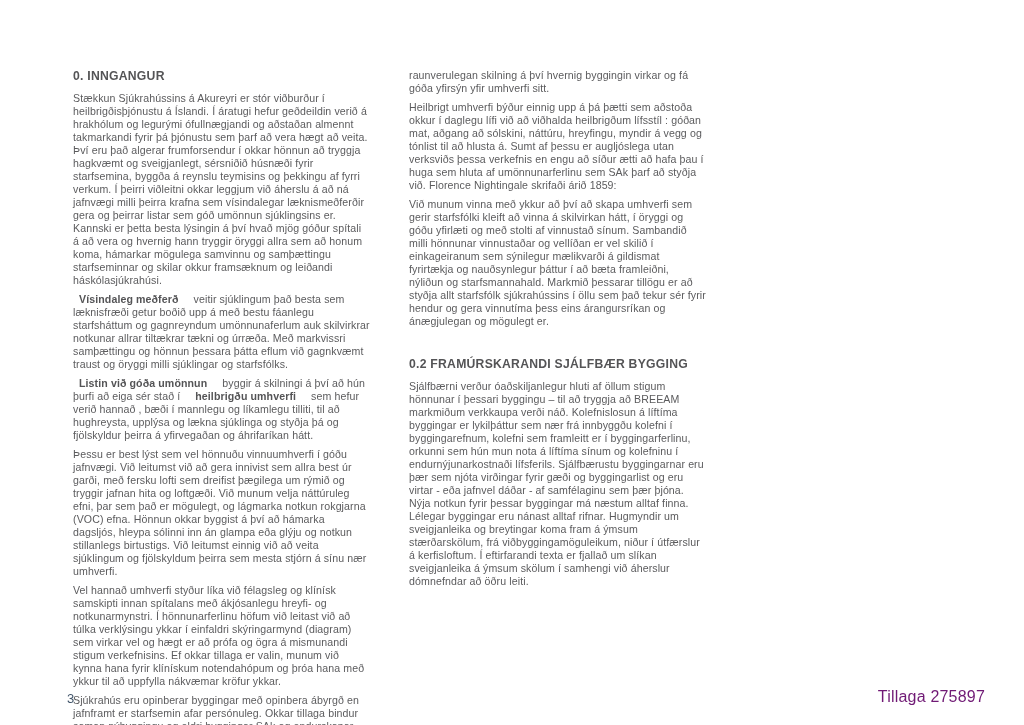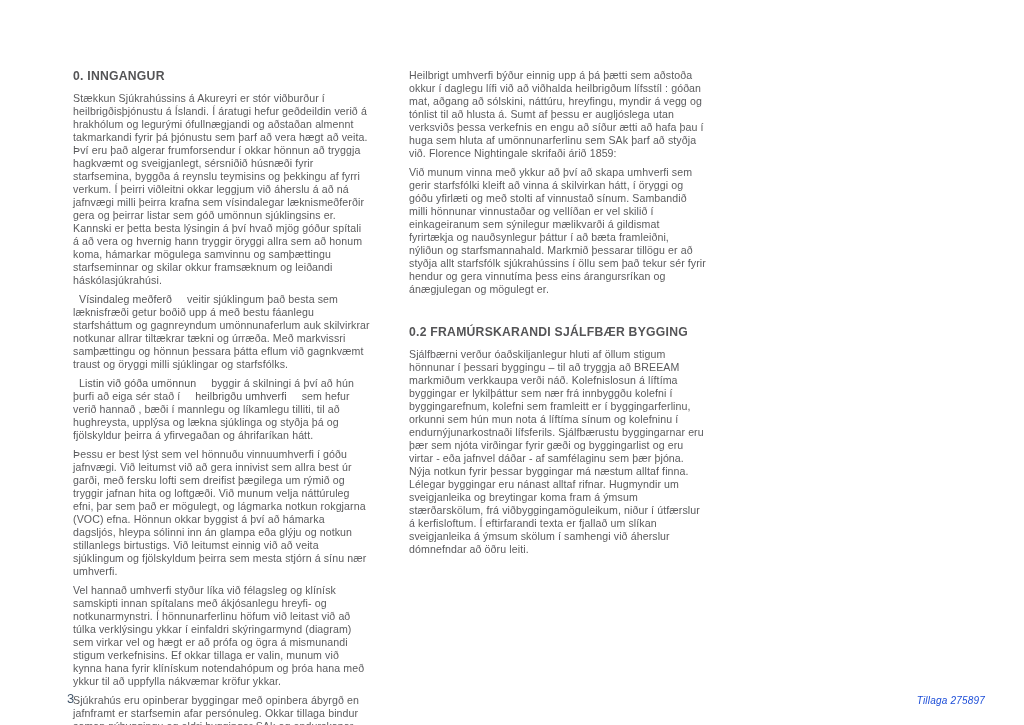--- a/index.html
+++ b/index.html
@@ -41,65 +41,65 @@
     line-height: 14px;
     font-weight: bold;
     color: #545456;
     letter-spacing: 0.25px;
     margin-bottom: 9px;
   }
   h2.sec-heading.spaced {
     margin-top: 29px;
   }
   .lead-bold, .inline-bold {
-    font-weight: normal;
+    font-weight: bold;
     color: #545456;
   }
   p.quote {
     font-style: italic;
     margin-bottom: 8px;
   }
   .footer {
     position: absolute;
     left: 37px;
     right: 33px;
     bottom: 13px;
     display: flex;
     justify-content: space-between;
     align-items: flex-end;
   }
   .page-number {
     font-size: 13px;
     color: #41556a;
   }
   .proposal-id {
-    font-size: 10px;
-    color: #1d4ed8;
+    font-size: 16px;
+    color: #701a75;
     letter-spacing: 0.2px;
-    font-style: italic;
   }
 </style>
 </head>
 <body>
 
 <div class="page">
 
   <div class="columns">
 
     <div class="col">
       <h2 class="sec-heading">0. INNGANGUR</h2>
       <p>Stækkun Sjúkrahússins á Akureyri er stór viðburður í heilbrigðisþjónustu á Íslandi. Í áratugi hefur geðdeildin verið á hrakhólum og legurými ófullnægjandi og aðstaðan almennt takmarkandi fyrir þá þjónustu sem þarf að vera hægt að veita. Því eru það algerar frumforsendur í okkar hönnun að tryggja hagkvæmt og sveigjanlegt, sérsniðið húsnæði fyrir starfsemina, byggða á reynslu teymisins og þekkingu af fyrri verkum. Í þeirri viðleitni okkar leggjum við áherslu á að ná jafnvægi milli þeirra krafna sem vísindalegar læknismeðferðir gera og þeirrar listar sem góð umönnun sjúklingsins er. Kannski er þetta besta lýsingin á því hvað mjög góður spítali á að vera og hvernig hann tryggir öryggi allra sem að honum koma, hámarkar mögulega samvinnu og samþættingu starfseminnar og skilar okkur framsæknum og leiðandi háskólasjúkrahúsi.</p>
       <p><span class="lead-bold">Vísindaleg meðferð</span><span> veitir sjúklingum það besta sem læknisfræði getur boðið upp á með bestu fáanlegu starfsháttum og gagnreyndum umönnunaferlum auk skilvirkrar notkunar allrar tiltækrar tækni og úrræða. Með markvissri samþættingu og hönnun þessara þátta eflum við gagnkvæmt traust og öryggi milli sjúklingar og starfsfólks.</span></p>
       <p><span class="lead-bold">Listin við góða umönnun</span><span> byggir á skilningi á því að hún þurfi að eiga sér stað í </span><span class="inline-bold">heilbrigðu umhverfi</span><span> sem hefur verið hannað , bæði í mannlegu og líkamlegu tilliti, til að hughreysta, upplýsa og lækna sjúklinga og styðja þá og fjölskyldur þeirra á yfirvegaðan og áhrifaríkan hátt.</span></p>
       <p>Þessu er best lýst sem vel hönnuðu vinnuumhverfi í góðu jafnvægi. Við leitumst við að gera innivist sem allra best úr garði, með fersku lofti sem dreifist þægilega um rýmið og tryggir jafnan hita og loftgæði. Við munum velja náttúruleg efni, þar sem það er mögulegt, og lágmarka notkun rokgjarna (VOC) efna. Hönnun okkar byggist á því að hámarka dagsljós, hleypa sólinni inn án glampa eða glýju og notkun stillanlegs birtustigs. Við leitumst einnig við að veita sjúklingum og fjölskyldum þeirra sem mesta stjórn á sínu nær umhverfi.</p>
       <p>Vel hannað umhverfi styður líka við félagsleg og klínísk samskipti innan spítalans með ákjósanlegu hreyfi- og notkunarmynstri. Í hönnunarferlinu höfum við leitast við að túlka verklýsingu ykkar í einfaldri skýringarmynd (diagram) sem virkar vel og hægt er að prófa og ögra á mismunandi stigum verkefnisins. Ef okkar tillaga er valin, munum við kynna hana fyrir klínískum notendahópum og þróa hana með ykkur til að uppfylla nákvæmar kröfur ykkar.</p>
       <p>Sjúkrahús eru opinberar byggingar með opinbera ábyrgð en jafnframt er starfsemin afar persónuleg. Okkar tillaga bindur saman nýbyggingu og eldri byggingar SAk og endurskapar opinber rými þannig að sjúklingar og aðstandendur geta farið um spítalann á auðveldan og ánægjulegan hátt og öðlast</p>
     </div>
 
     <div class="col">
+      <p>raunverulegan skilning á því hvernig byggingin virkar og fá góða yfirsýn yfir umhverfi sitt.</p>
       <p>Heilbrigt umhverfi býður einnig upp á þá þætti sem aðstoða okkur í daglegu lífi við að viðhalda heilbrigðum lífsstíl : góðan mat, aðgang að sólskini, náttúru, hreyfingu, myndir á vegg og tónlist til að hlusta á. Sumt af þessu er augljóslega utan verksviðs þessa verkefnis en engu að síður ætti að hafa þau í huga sem hluta af umönnunarferlinu sem SAk þarf að styðja við. Florence Nightingale skrifaði árið 1859:</p>
       <p>Við munum vinna með ykkur að því að skapa umhverfi sem gerir starfsfólki kleift að vinna á skilvirkan hátt, í öryggi og góðu yfirlæti og með stolti af vinnustað sínum. Sambandið milli hönnunar vinnustaðar og vellíðan er vel skilið í einkageiranum sem sýnilegur mælikvarði á gildismat fyrirtækja og nauðsynlegur þáttur í að bæta framleiðni, nýliðun og starfsmannahald. Markmið þessarar tillögu er að styðja allt starfsfólk sjúkrahússins í öllu sem það tekur sér fyrir hendur og gera vinnutíma þess eins árangursríkan og ánægjulegan og mögulegt er.</p>
       <h2 class="sec-heading spaced">0.2 FRAMÚRSKARANDI SJÁLFBÆR BYGGING</h2>
       <p>Sjálfbærni verður óaðskiljanlegur hluti af öllum stigum hönnunar í þessari byggingu – til að tryggja að BREEAM markmiðum verkkaupa verði náð. Kolefnislosun á líftíma byggingar er lykilþáttur sem nær frá innbyggðu kolefni í byggingarefnum, kolefni sem framleitt er í byggingarferlinu, orkunni sem hún mun nota á líftíma sínum og kolefninu í endurnýjunarkostnaði lífsferils. Sjálfbærustu byggingarnar eru þær sem njóta virðingar fyrir gæði og byggingarlist og eru virtar - eða jafnvel dáðar - af samfélaginu sem þær þjóna. Nýja notkun fyrir þessar byggingar má næstum alltaf finna. Lélegar byggingar eru nánast alltaf rifnar. Hugmyndir um sveigjanleika og breytingar koma fram á ýmsum stærðarskölum, frá viðbyggingamöguleikum, niður í útfærslur á kerfisloftum. Í eftirfarandi texta er fjallað um slíkan sveigjanleika á ýmsum skölum í samhengi við áherslur dómnefndar að öðru leiti.</p>
     </div>
 
   </div>
 
   <div class="footer">
     <span class="page-number">3</span>

